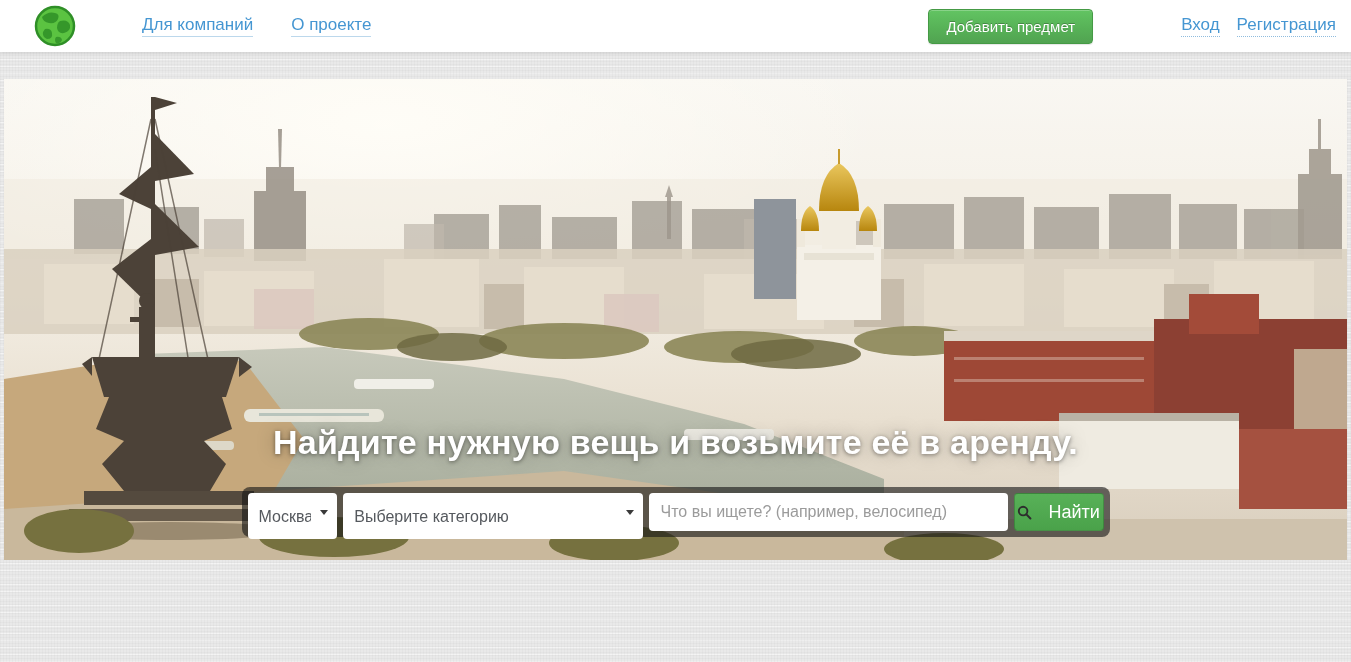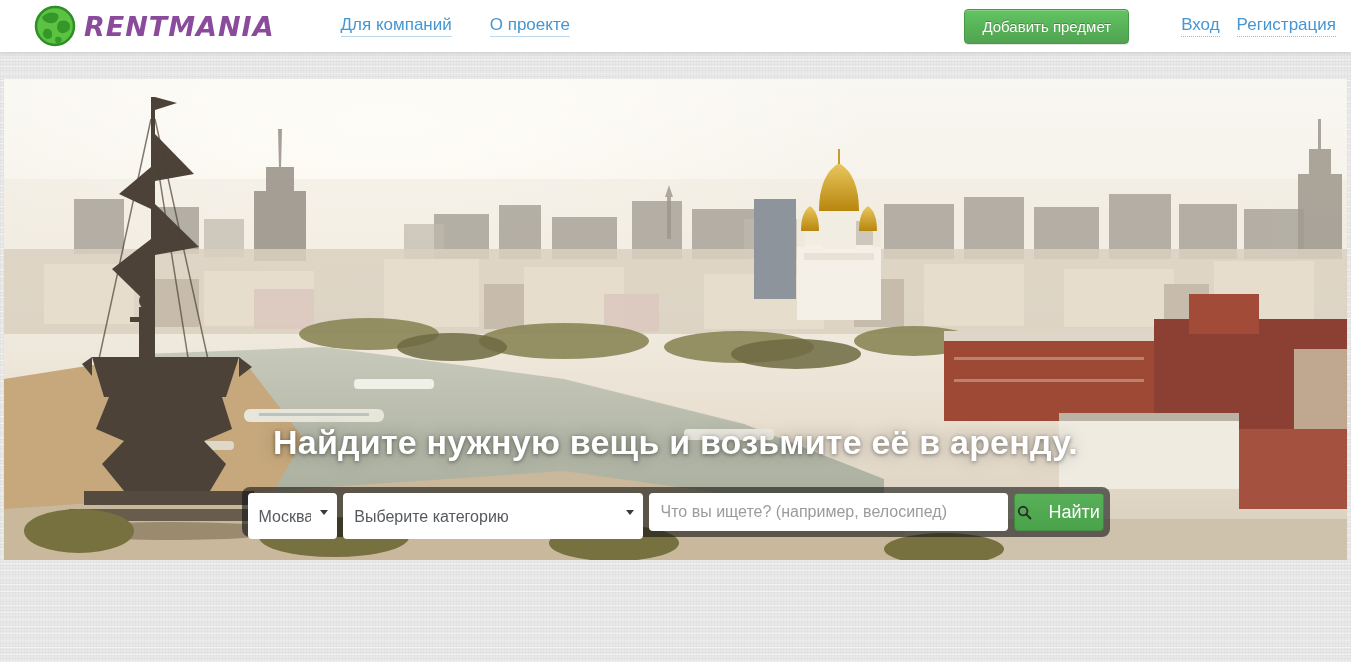--- a/index.html
+++ b/index.html
@@ -32,21 +32,21 @@
     border-bottom:1px solid #bcd8ec; padding-bottom:1px;
   }
   .header-right { margin-left:auto; display:flex; align-items:center; gap:52px; }
   .add-btn {
     background:linear-gradient(#62c462,#57b257 55%,#51a351);
     border:1px solid #459a45; border-radius:4px; cursor:pointer;
     color:#fff; font-size:15px; font-family:inherit;
     padding:8px 17px; text-shadow:0 -1px 0 rgba(0,0,0,0.25);
     box-shadow:inset 0 1px 0 rgba(255,255,255,0.25), 0 1px 1px rgba(0,0,0,0.1);
   }
-  .auth { display:flex; gap:17px; }
+  .auth { display:flex; gap:17px;margin-left:36px; }
   .auth-link {
     color:#4596d2; font-size:17px; text-decoration:none; cursor:pointer;
     border-bottom:1px dotted #8fbcde; padding-bottom:1px;
   }
 
   
   .hero {
     position:relative; margin:27px 4px 0; height:481px; overflow:hidden;
     background:linear-gradient(#f9f7f2 0%, #f3eee4 45%, #e9e0d1 70%, #d8cdbc 100%);
   }
@@ -95,21 +95,20 @@
   <a class="logo">
     <span class="globe">
       <svg viewBox="0 0 42 42" width="42" height="42">
         <circle cx="21" cy="21" r="19" fill="#5bc341" stroke="#2f8f27" stroke-width="2.5"></circle>
         <path d="M8,12 Q14,6 21,8 Q26,9 24,14 Q22,19 15,18 Q9,17 8,12 Z" fill="#2f8f27" opacity="0.85"></path>
         <path d="M26,16 Q34,14 36,20 Q37,26 30,28 Q24,29 23,23 Q23,18 26,16 Z" fill="#2f8f27" opacity="0.85"></path>
         <path d="M11,24 Q17,23 18,28 Q19,34 13,34 Q8,32 9,27 Z" fill="#2f8f27" opacity="0.85"></path>
         <path d="M22,32 Q27,31 28,35 Q26,39 22,38 Q20,35 22,32 Z" fill="#2f8f27" opacity="0.8"></path>
       </svg>
     </span>
-    <span class="logo-text">RENTMANIA</span>
   </a>
 
   <nav class="nav">
     <a class="nav-link">Для компаний</a>
     <a class="nav-link">О проекте</a>
   </nav>
 
   <div class="header-right">
     <button class="add-btn">Добавить предмет</button>
     <div class="auth">

